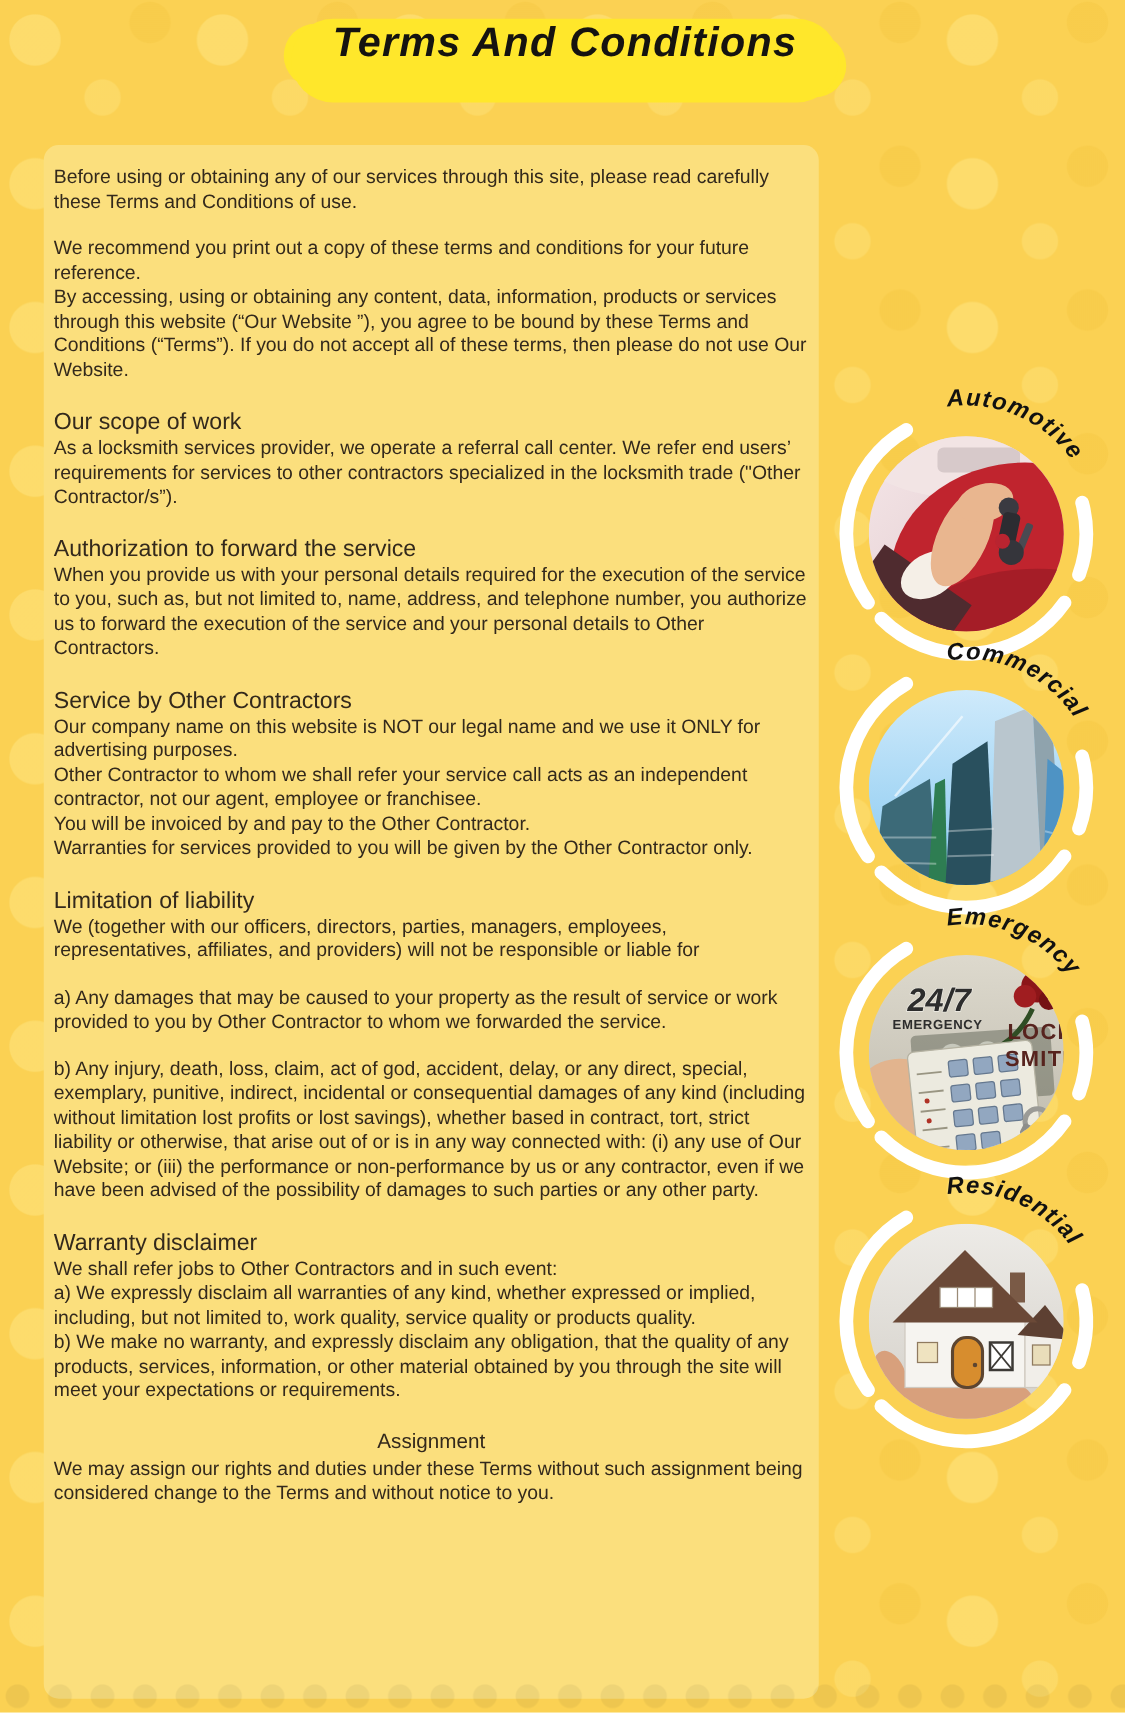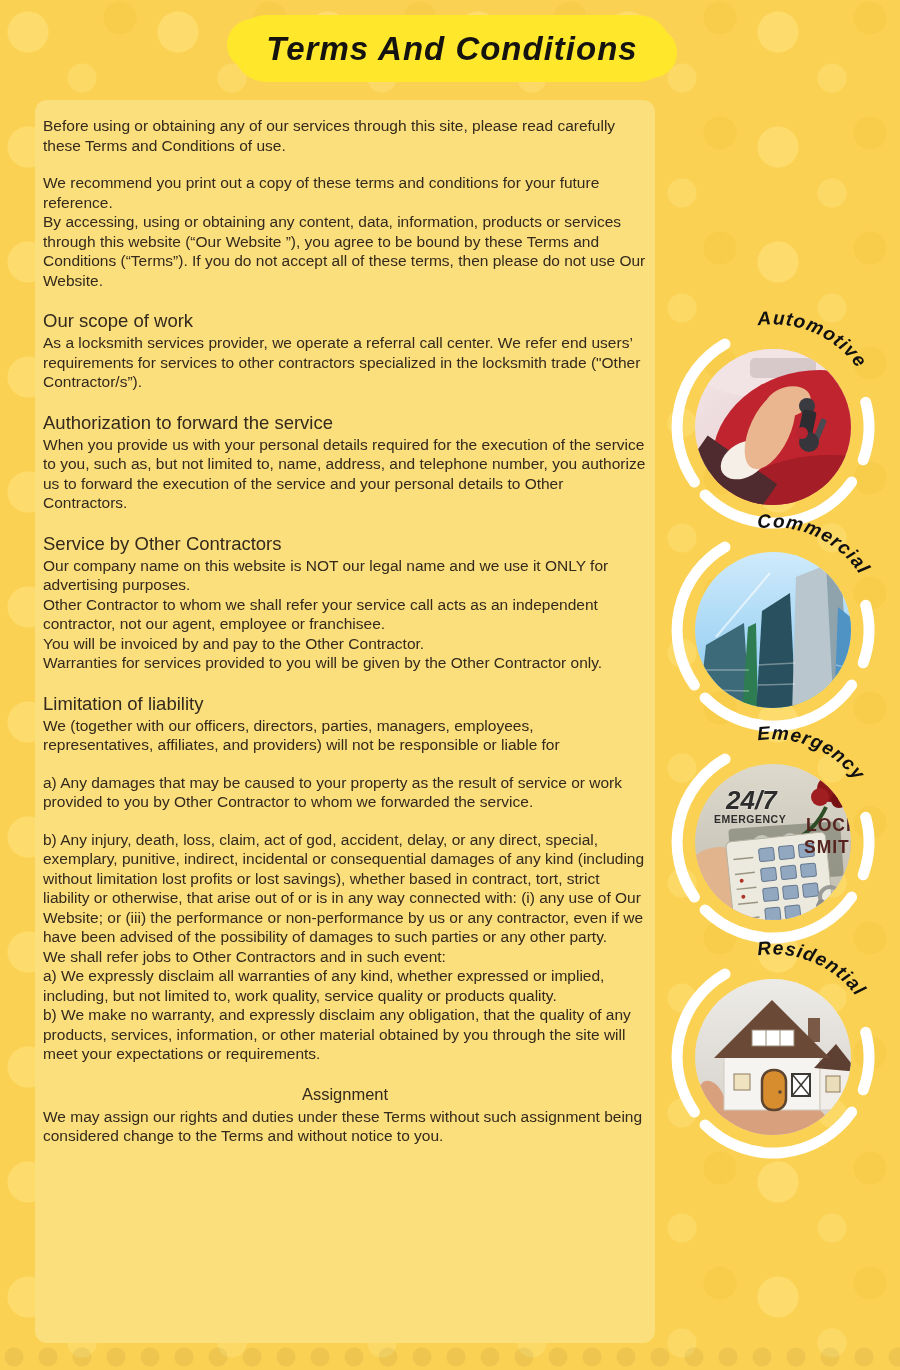--- a/index.html
+++ b/index.html
@@ -16,31 +16,31 @@
       radial-gradient(circle 20px at 28px 32px, rgba(255,236,145,.40) 0 20px, transparent 21px),
       radial-gradient(circle 14px at 82px 78px, rgba(255,236,145,.30) 0 14px, transparent 15px),
       radial-gradient(circle 16px at 120px 18px, rgba(245,199,66,.45) 0 16px, transparent 17px);
     background-size: 150px 115px;
   }
 
   
   .banner {
     position: absolute; left: 233px; top: 15px; width: 438px; height: 67px;
     background: #ffe72b; border-radius: 40px;
-    display: flex; align-items: center; justify-content: center;
+    display: flex; align-items: flex-start; justify-content: center;
     box-shadow: 14px 4px 0 -8px #ffe72b, -14px -4px 0 -8px #ffe72b;
   }
   .banner h1 {
     margin: 0; font-size: 33px; font-weight: bold; font-style: italic;
     letter-spacing: 1px; color: #151310; white-space: nowrap;
   }
 
   
   .panel {
-    position: absolute; left: 35px; top: 100px; width: 620px; height: 1243px;
+    position: absolute; left: 35px; top: 116px; width: 620px; height: 1243px;
     background: #fbdf7d; border-radius: 12px;
     padding: 16px 8px 0 8px; overflow: hidden;
   }
   .panel p, .panel h2 { color: #33291c; }
   .para {
     margin: 0; font-size: 15.5px; line-height: 19.5px;
     white-space: pre-line;
   }
   .mb { margin-bottom: 18px; }
   .sec-h {
@@ -98,20 +98,21 @@
     <p class="para">Our company name on this website is NOT our legal name and we use it ONLY for advertising purposes.</p>
     <p class="para mb">Other Contractor to whom we shall refer your service call acts as an independent contractor, not our agent, employee or franchisee.
 You will be invoiced by and pay to the Other Contractor.
 Warranties for services provided to you will be given by the Other Contractor only.</p>
 
     <h2 class="sec-h">Limitation of liability</h2>
     <p class="para mb">We (together with our officers, directors, parties, managers, employees, representatives, affiliates, and providers) will not be responsible or liable for</p>
     <p class="para mb">a) Any damages that may be caused to your property as the result of service or work provided to you by Other Contractor to whom we forwarded the service.</p>
     <p class="para">b) Any injury, death, loss, claim, act of god, accident, delay, or any direct, special, exemplary, punitive, indirect, incidental or consequential damages of any kind (including without limitation lost profits or lost savings), whether based in contract, tort, strict liability or otherwise, that arise out of or is in any way connected with: (i) any use of Our Website; or (iii) the performance or non-performance by us or any contractor, even if we have been advised of the possibility of damages to such parties or any other party.</p>
 
+    <h2 class="sec-h">Warranty disclaimer</h2>
     <p class="para">We shall refer jobs to Other Contractors and in such event:
 a) We expressly disclaim all warranties of any kind, whether expressed or implied, including, but not limited to, work quality, service quality or products quality.
 b) We make no warranty, and expressly disclaim any obligation, that the quality of any products, services, information, or other material obtained by you through the site will meet your expectations or requirements.</p>
 
     <h2 class="sec-h small">Assignment</h2>
     <p class="para">We may assign our rights and duties under these Terms without such assignment being considered change to the Terms and without notice to you.</p>
   </div>
 
   <div class="badge badge-automotive">
     <svg width="230" height="230" viewBox="0 0 230 230">

